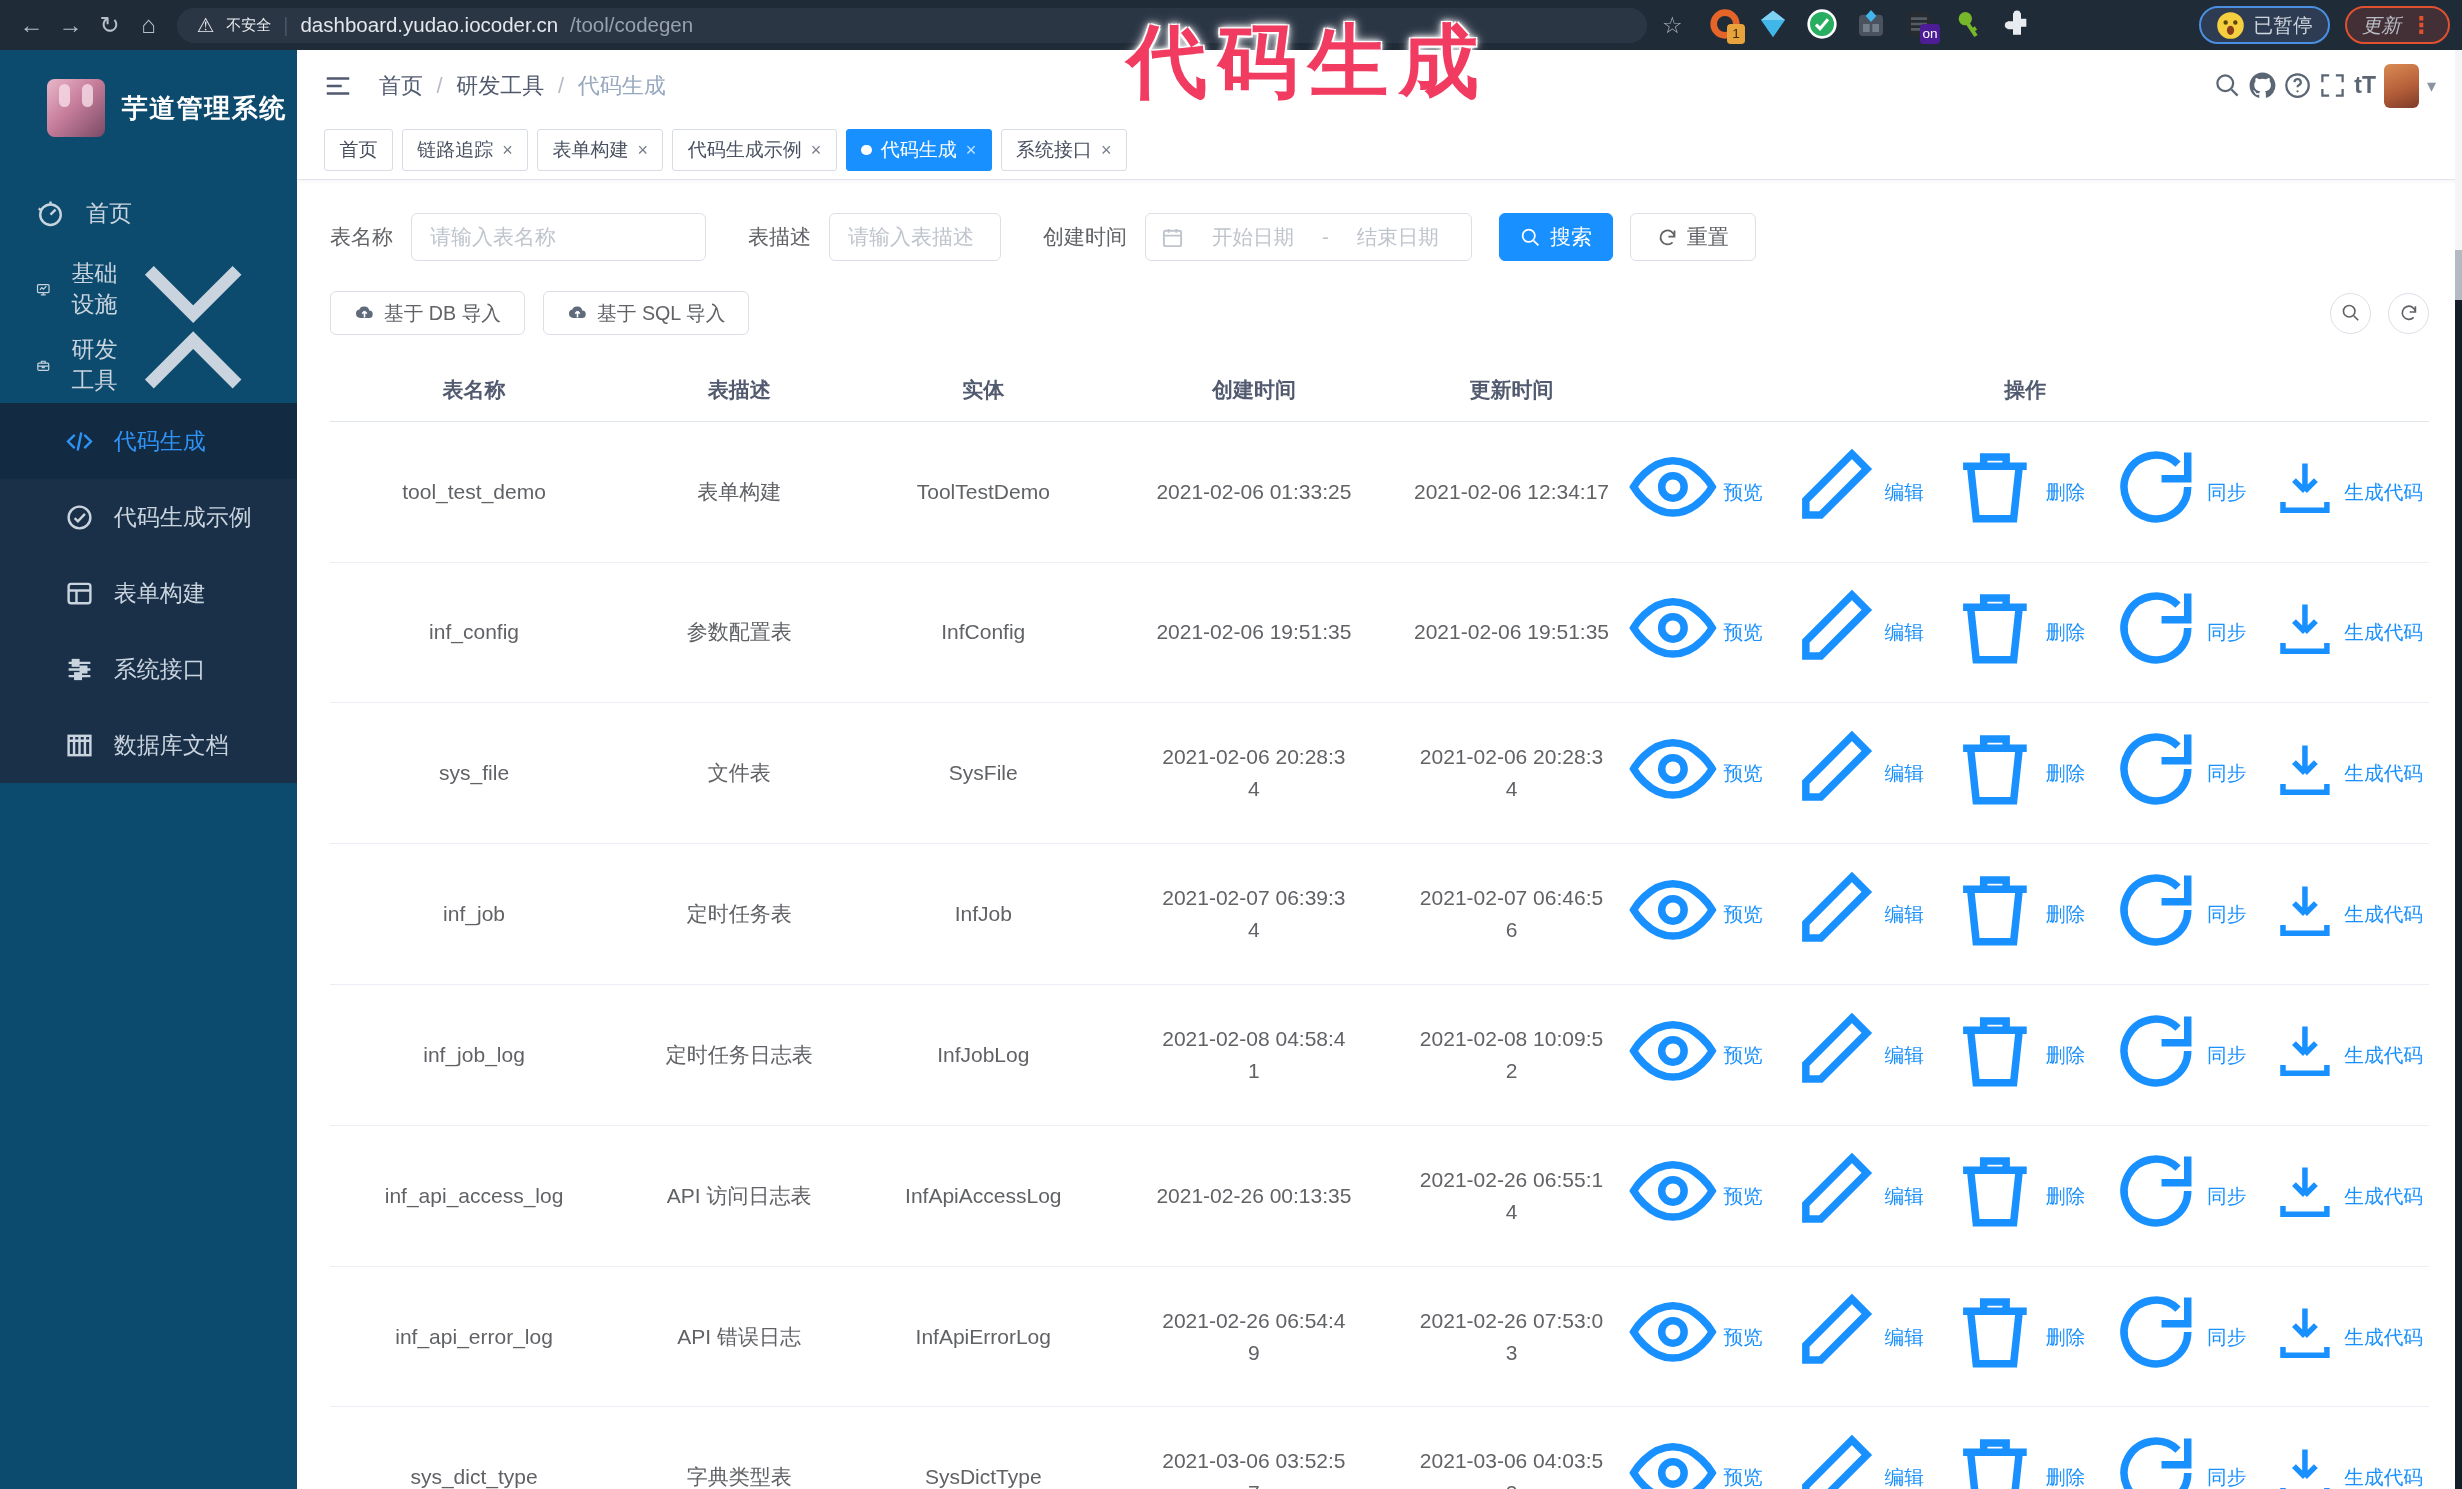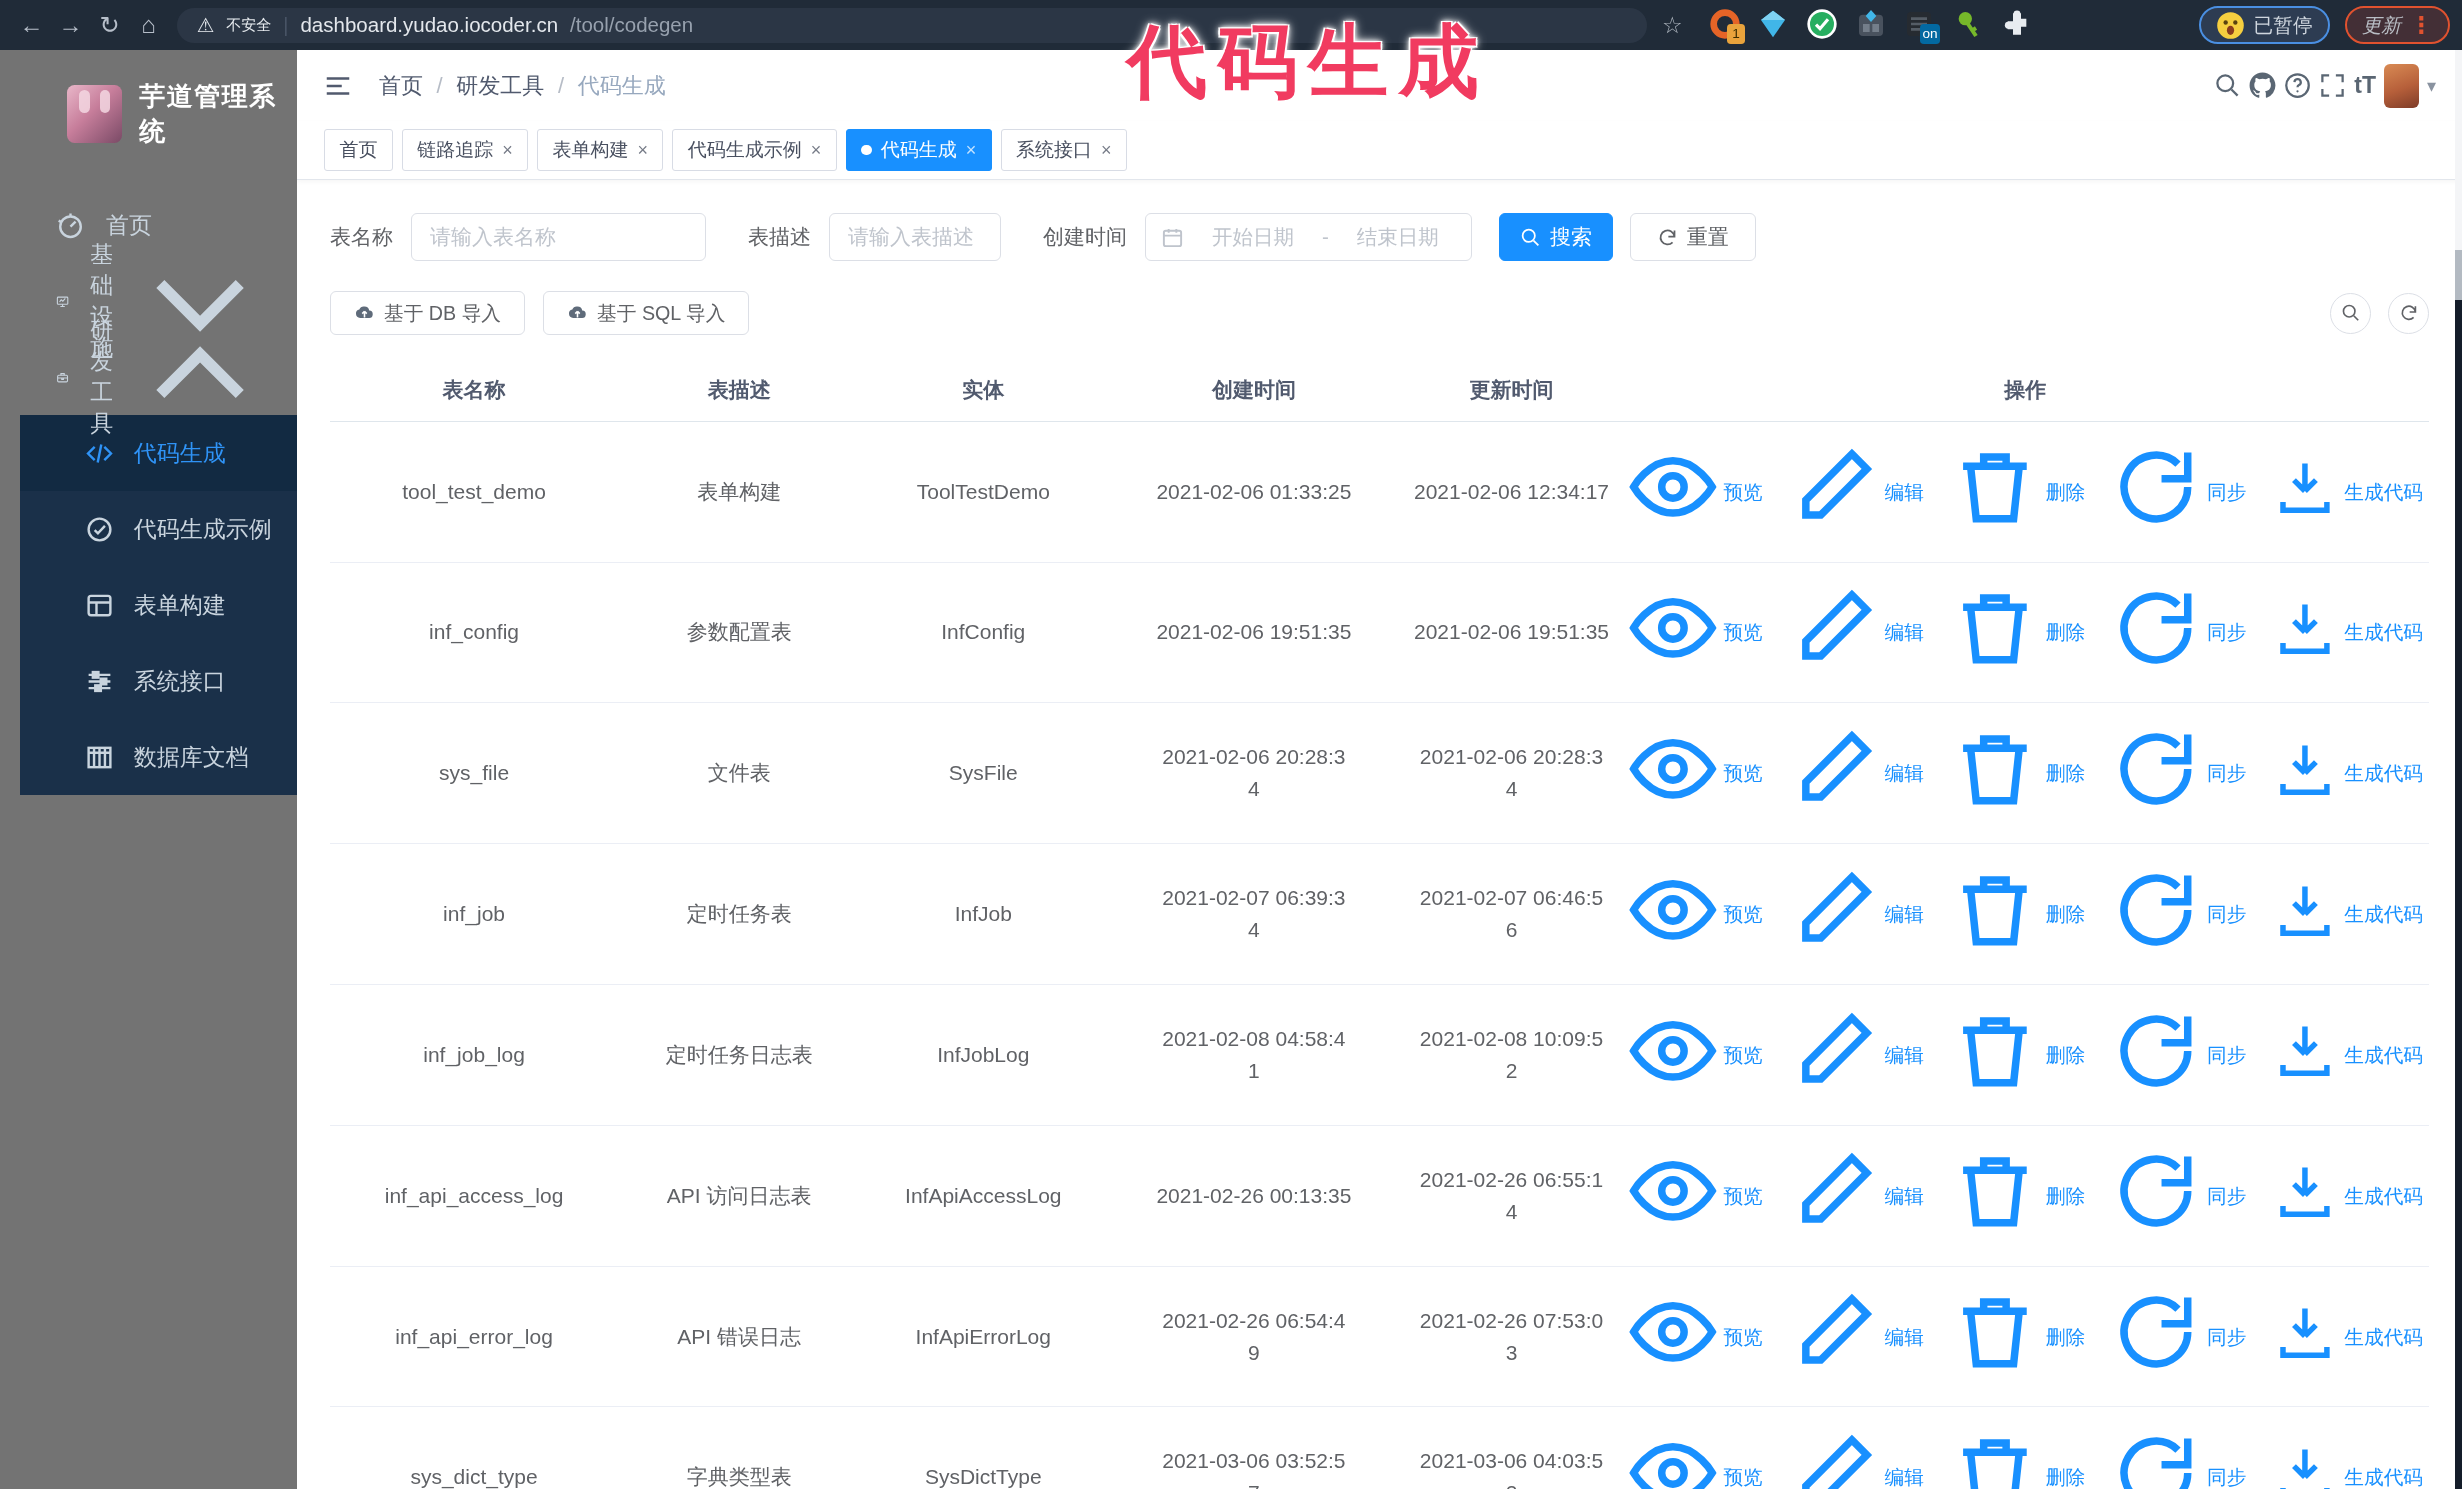--- a/index.html
+++ b/index.html
@@ -17,32 +17,32 @@
   .warn-label { color:#e7ebef; font-size:15px; }
   .url-sep { color:#4a5566; font-size:19.7px; }
   .url-host { color:#e3e7ec; font-size:20.5px; }
   .url-path { color:#97a1ae; font-size:20.5px; }
   .star { margin-left:15px; color:#aeb6bf; font-size:23px; }
   .ext-row { display:flex; align-items:center; gap:16.7px; margin-left:26px; }
   .ext { position:relative; width:32px; height:32px; display:flex; align-items:center; justify-content:center; }
   .ext svg { width:29px; height:29px; }
   .ext-badge { position:absolute; right:-4.5px; bottom:-3px; min-width:18px; height:19.7px; border-radius:3.8px;
                background:#e9a33c; color:#3a2c00; font-size:13.6px; line-height:19.7px; text-align:center; padding:0 2.3px; }
-  .ext-badge.green { background:#0369a1; color:#fff; }
+  .ext-badge.green { background:#4c1d95; color:#fff; }
   .ext-badge:empty { display:none; }
   .chip { height:38px; border-radius:19px; display:flex; align-items:center; padding:0 15px; gap:9px; flex:0 0 auto; }
   .chip-profile { margin-left:auto; border:2.3px solid #4a8fe2; background:#2d3c52; }
   .chip-profile .chip-label { color:#cfd6de; font-size:19.7px; }
   .chip-update { margin-left:15px; border:2.3px solid #e0522f; background:#432f36;font-style:italic; }
   .chip-update .chip-label { color:#b9bec5; font-size:19.7px; }
   .kebab { color:#e0522f; font-size:23px; font-weight:bold; letter-spacing:0; }
   .emoji-face { width:29px; height:29px; }
 
   
-  .sidebar { position:absolute; top:50px; left:0; width:297px; bottom:0; background:#737373; z-index:3;padding-left:20px; }
+  .sidebar { position:absolute; top:50px; left:0; width:297px; bottom:0; background:#0c4a6e; z-index:3; }
   .main { position:absolute; top:50px; left:297px; right:0; bottom:0; background:#fff; }
   .right-edge { position:absolute; top:50px; right:0; width:6.8px; bottom:0; z-index:6; }
   .right-edge .tracktop { position:absolute; top:0; height:200px; width:100%; background:#f4f5f7; }
   .right-edge .thumb { position:absolute; top:200px; height:50px; width:100%; background:#b3bac2; }
   .right-edge .trackdark { position:absolute; top:250px; bottom:0; width:100%; background:#141d2a; }
 
   
   .logo-row { display:flex; align-items:center; padding:29px 0 26px 47px; }
   .logo-avatar { width:58px; height:58px; border-radius:7.6px;
      background:linear-gradient(135deg,#e9b7c9 0%,#c77e9b 45%,#7a4a66 100%); position:relative; }

